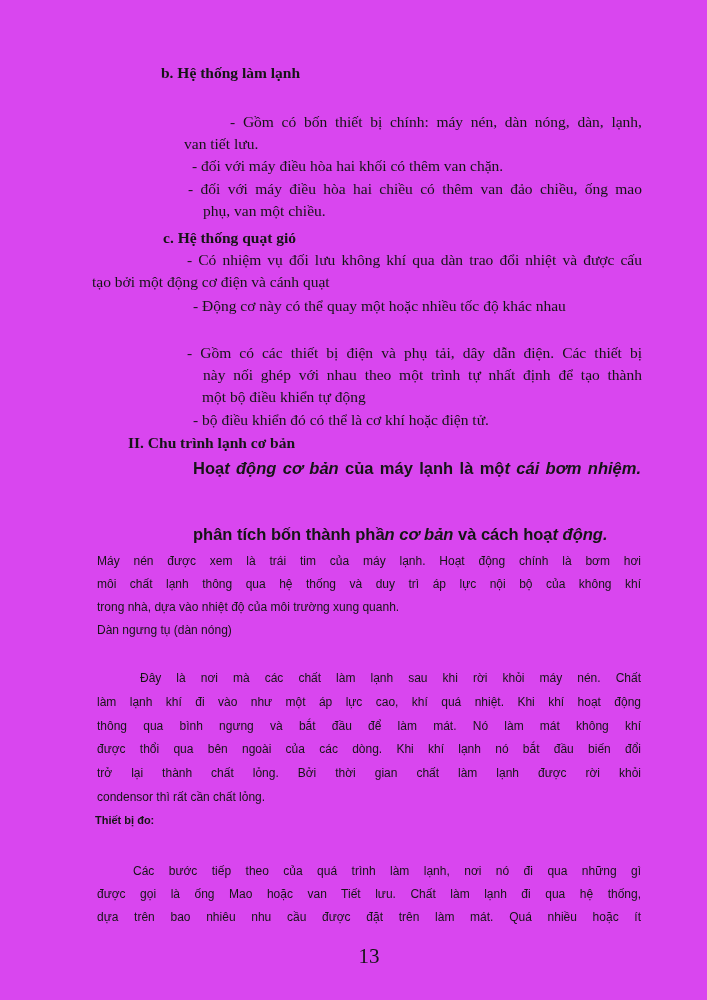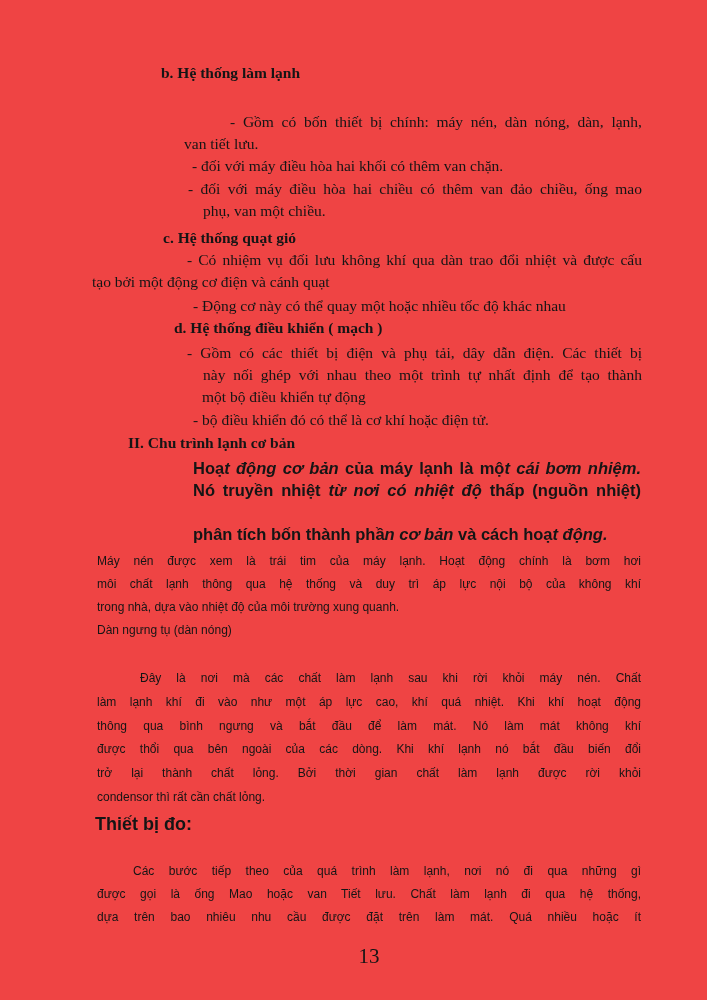--- a/index.html
+++ b/index.html
@@ -1,18 +1,18 @@
 <!DOCTYPE html>
 <html><head>
 <meta charset="utf-8">
 <style>
   html,body{margin:0;padding:0;}
   body{width:707px;height:1000px;background:#ffffff;position:relative;
        font-family:"Liberation Sans",sans-serif;color:#151515;}
-  .pagewrap{position:absolute;inset:0;background:#ef4444;overflow:hidden;}
+  .pagewrap{position:absolute;inset:0;background:#d946ef;overflow:hidden;}
   .ln{position:absolute;line-height:1.18;white-space:nowrap;}
   
   .sf{font-family:"Liberation Serif",serif;font-size:15.5px;}
   
   .sn{font-family:"Liberation Sans",sans-serif;font-size:12px;}
   
   .q{font-family:"Liberation Sans",sans-serif;font-size:16.5px;font-weight:bold;}
   .q .it{font-style:italic;}
   .b{font-weight:bold;}
   .j{text-align:justify;text-align-last:justify;}
@@ -28,51 +28,47 @@
   <div class="ln sf" style="top:135px;left:184px;">van tiết lưu.</div>
   <div class="ln sf" style="top:157px;left:192px;">- đối với máy điều hòa hai khối có thêm van chặn.</div>
   <div class="ln sf j" style="top:180px;left:188px;width:454px;">- đối với máy điều hòa hai chiều có thêm van đảo chiều, ống mao</div>
   <div class="ln sf" style="top:202px;left:203px;">phụ, van một chiều.</div>
 
   <div class="ln sf b" style="top:229px;left:163px;">c. Hệ thống quạt gió</div>
   <div class="ln sf j" style="top:251px;left:187px;width:455px;">- Có nhiệm vụ đối lưu không khí qua dàn trao đổi nhiệt và được cấu</div>
   <div class="ln sf" style="top:273px;left:92px;">tạo bởi một động cơ điện và cánh quạt</div>
   <div class="ln sf" style="top:297px;left:193px;">- Động cơ này có thể quay một hoặc nhiều tốc độ khác nhau</div>
 
-  <div class="ln sf b" style="top:319px;left:174px;">d. Hệ thống điều khiển ( mạch )</div>
   <div class="ln sf j" style="top:344px;left:187px;width:455px;">- Gồm có các thiết bị điện và phụ tải, dây dẫn điện. Các thiết bị</div>
   <div class="ln sf" style="top:388px;left:202px;">một bộ điều khiển tự động</div>
   <div class="ln sf j" style="top:366px;left:203px;width:439px;">này nối ghép với nhau theo một trình tự nhất định để tạo thành</div>
   <div class="ln sf" style="top:411px;left:193px;">- bộ điều khiển đó có thể là cơ khí hoặc điện tử.</div>
 
   <div class="ln sf b" style="top:434px;left:128px;">II. Chu trình lạnh cơ bản</div>
 
   <div class="ln q j" style="top:459px;left:193px;width:448px;">
     <span>Hoạ</span><span class="it">t động cơ bản </span><span>của máy lạnh là mộ</span><span class="it">t cái bơm nhiệm.</span>
-  </div>
-  <div class="ln q j" style="top:481px;left:193px;width:448px;">
-    <span>Nó truyền nhiệt </span><span class="it">từ nơi có nhiệt độ </span><span>thấp (nguồn nhiệt)</span>
   </div>
   <div class="ln q" style="top:525px;left:193px;">
     <span>phân tích bốn thành phầ</span><span class="it">n cơ bản</span><span> và cách hoạ</span><span class="it">t động.</span>
   </div>
 
   <div class="ln sn j" style="top:554px;left:97px;width:544px;">Máy nén được xem là trái tim của máy lạnh. Hoạt động chính là bơm hơi</div>
   <div class="ln sn j" style="top:577px;left:97px;width:544px;">môi chất lạnh thông qua hệ thống và duy trì áp lực nội bộ của không khí</div>
   <div class="ln sn" style="top:600px;left:97px;">trong nhà, dựa vào nhiệt độ của môi trường xung quanh.</div>
   <div class="ln sn" style="top:623px;left:97px;">Dàn ngưng tụ (dàn nóng)</div>
 
   <div class="ln sn j" style="top:695px;left:97px;width:544px;">làm lạnh khí đi vào như một áp lực cao, khí quá nhiệt. Khi khí hoạt động</div>
   <div class="ln sn j" style="top:671px;left:140px;width:501px;">Đây là nơi mà các chất làm lạnh sau khi rời khỏi máy nén. Chất</div>
   <div class="ln sn j" style="top:719px;left:97px;width:544px;">thông qua bình ngưng và bắt đầu để làm mát. Nó làm mát không khí</div>
   <div class="ln sn j" style="top:742px;left:97px;width:544px;">được thổi qua bên ngoài của các dòng. Khi khí lạnh nó bắt đầu biến đổi</div>
   <div class="ln sn j" style="top:766px;left:97px;width:544px;">trở lại thành chất lỏng. Bởi thời gian chất làm lạnh được rời khỏi</div>
   <div class="ln sn" style="top:790px;left:97px;">condensor thì rất cần chất lỏng.</div>
 
-  <div class="ln sn b" style="top:814px;left:95px;font-size:18px;text-align:center;">Thiết bị đo:</div>
+  <div class="ln sn b" style="top:814px;left:95px;font-size:11px;text-align:center;">Thiết bị đo:</div>
 
   <div class="ln sn j" style="top:864px;left:133px;width:508px;">Các bước tiếp theo của quá trình làm lạnh, nơi nó đi qua những gì</div>
   <div class="ln sn j" style="top:887px;left:97px;width:544px;">được gọi là ống Mao hoặc van Tiết lưu. Chất làm lạnh đi qua hệ thống,</div>
   <div class="ln sn j" style="top:910px;left:97px;width:544px;">dựa trên bao nhiêu nhu cầu được đặt trên làm mát. Quá nhiều hoặc ít</div>
 
   <div class="ln sf center" style="top:944px;left:97px;width:544px;font-size:21px;">13</div>
 
 </div>
 
 </body></html>

